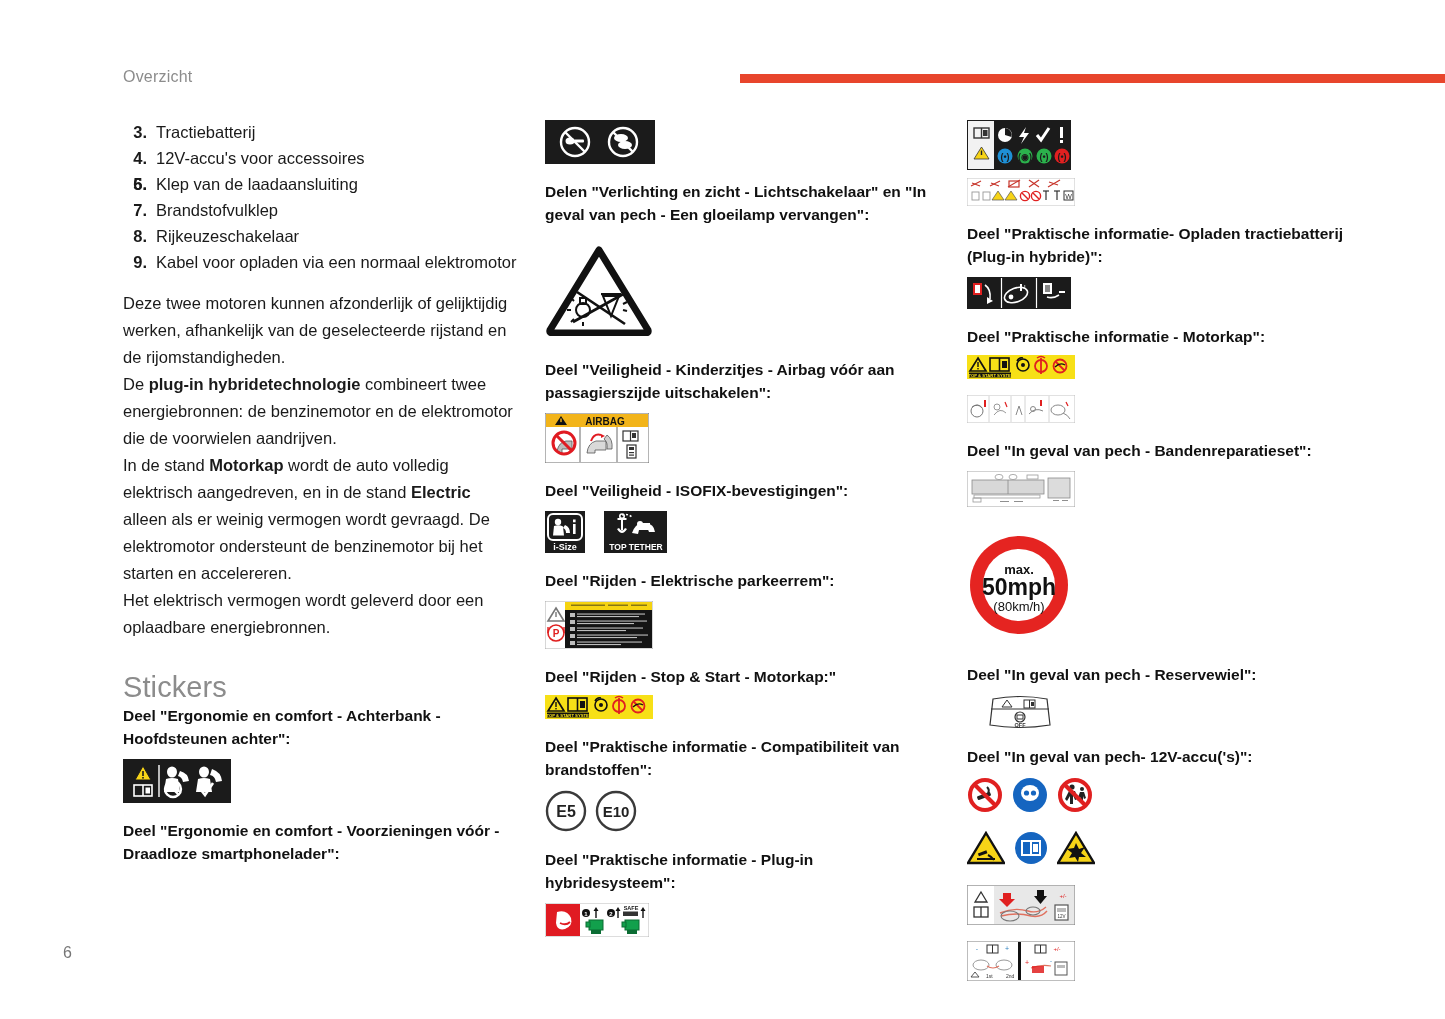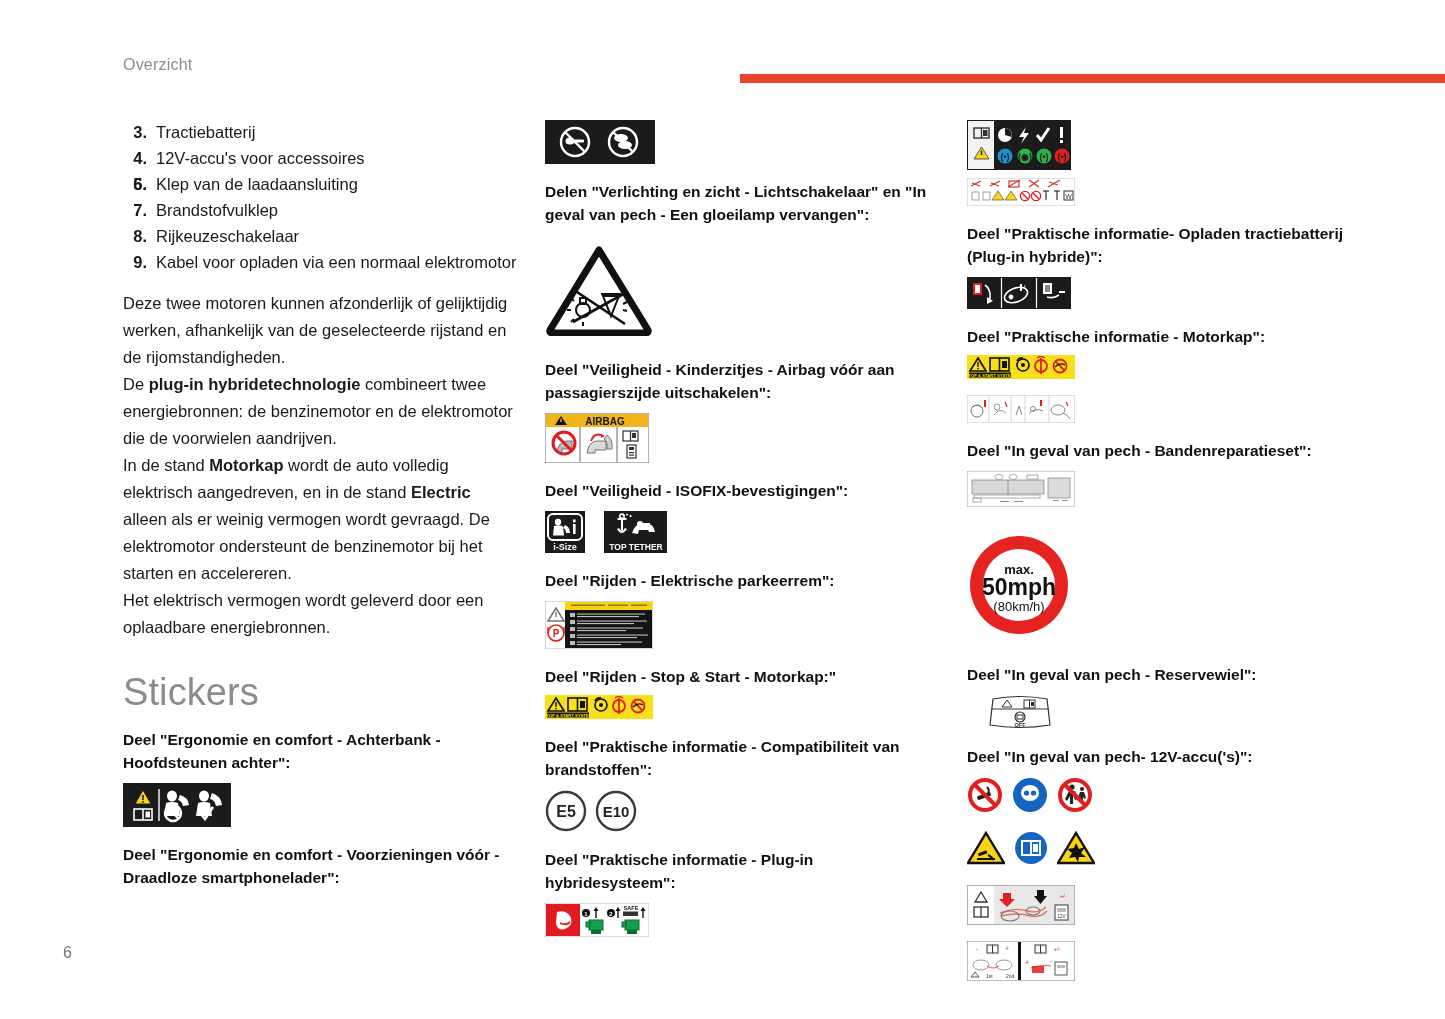--- a/index.html
+++ b/index.html
@@ -9,21 +9,21 @@
     font-family:"Liberation Sans", sans-serif;
     color:#1a1a1a;
     overflow:hidden;
     position:relative;
   }
   .page{position:relative;width:1445px;height:1019px;}
 
   
   .header{position:absolute;left:0;top:0;width:1445px;height:95px;}
   .running-head{
-    position:absolute;left:123px;top:56px;
+    position:absolute;left:123px;top:68px;
     font-size:16px;color:#8c8c8c;letter-spacing:.2px;font-weight:400;
   }
   .header-rule{
     position:absolute;left:740px;top:74px;width:705px;height:9px;
     background:#e8452c;
   }
 
   
   .col{position:absolute;top:120px;}
   .col-left{left:123px;width:395px;}
@@ -43,22 +43,22 @@
 
   
   .bodytext{
     margin-top:16px;font-size:16.5px;line-height:27px;color:#1a1a1a;
   }
   .bodytext b{font-weight:bold;}
   .bodytext p{margin:0;}
 
   
   .section-title{
-    font-size:38px;color:#8c8c8c;font-weight:400;
-    margin-top:30px;margin-bottom:14px;letter-spacing:.1px;
+    font-size:29px;color:#8c8c8c;font-weight:400;
+    margin-top:30px;letter-spacing:.1px;
   }
 
   
   .caption{
     font-weight:bold;font-size:15.5px;line-height:23px;
     color:#111;margin:0 0 9px 0;
   }
   .caption.tight{margin-bottom:7px;}
 
   

